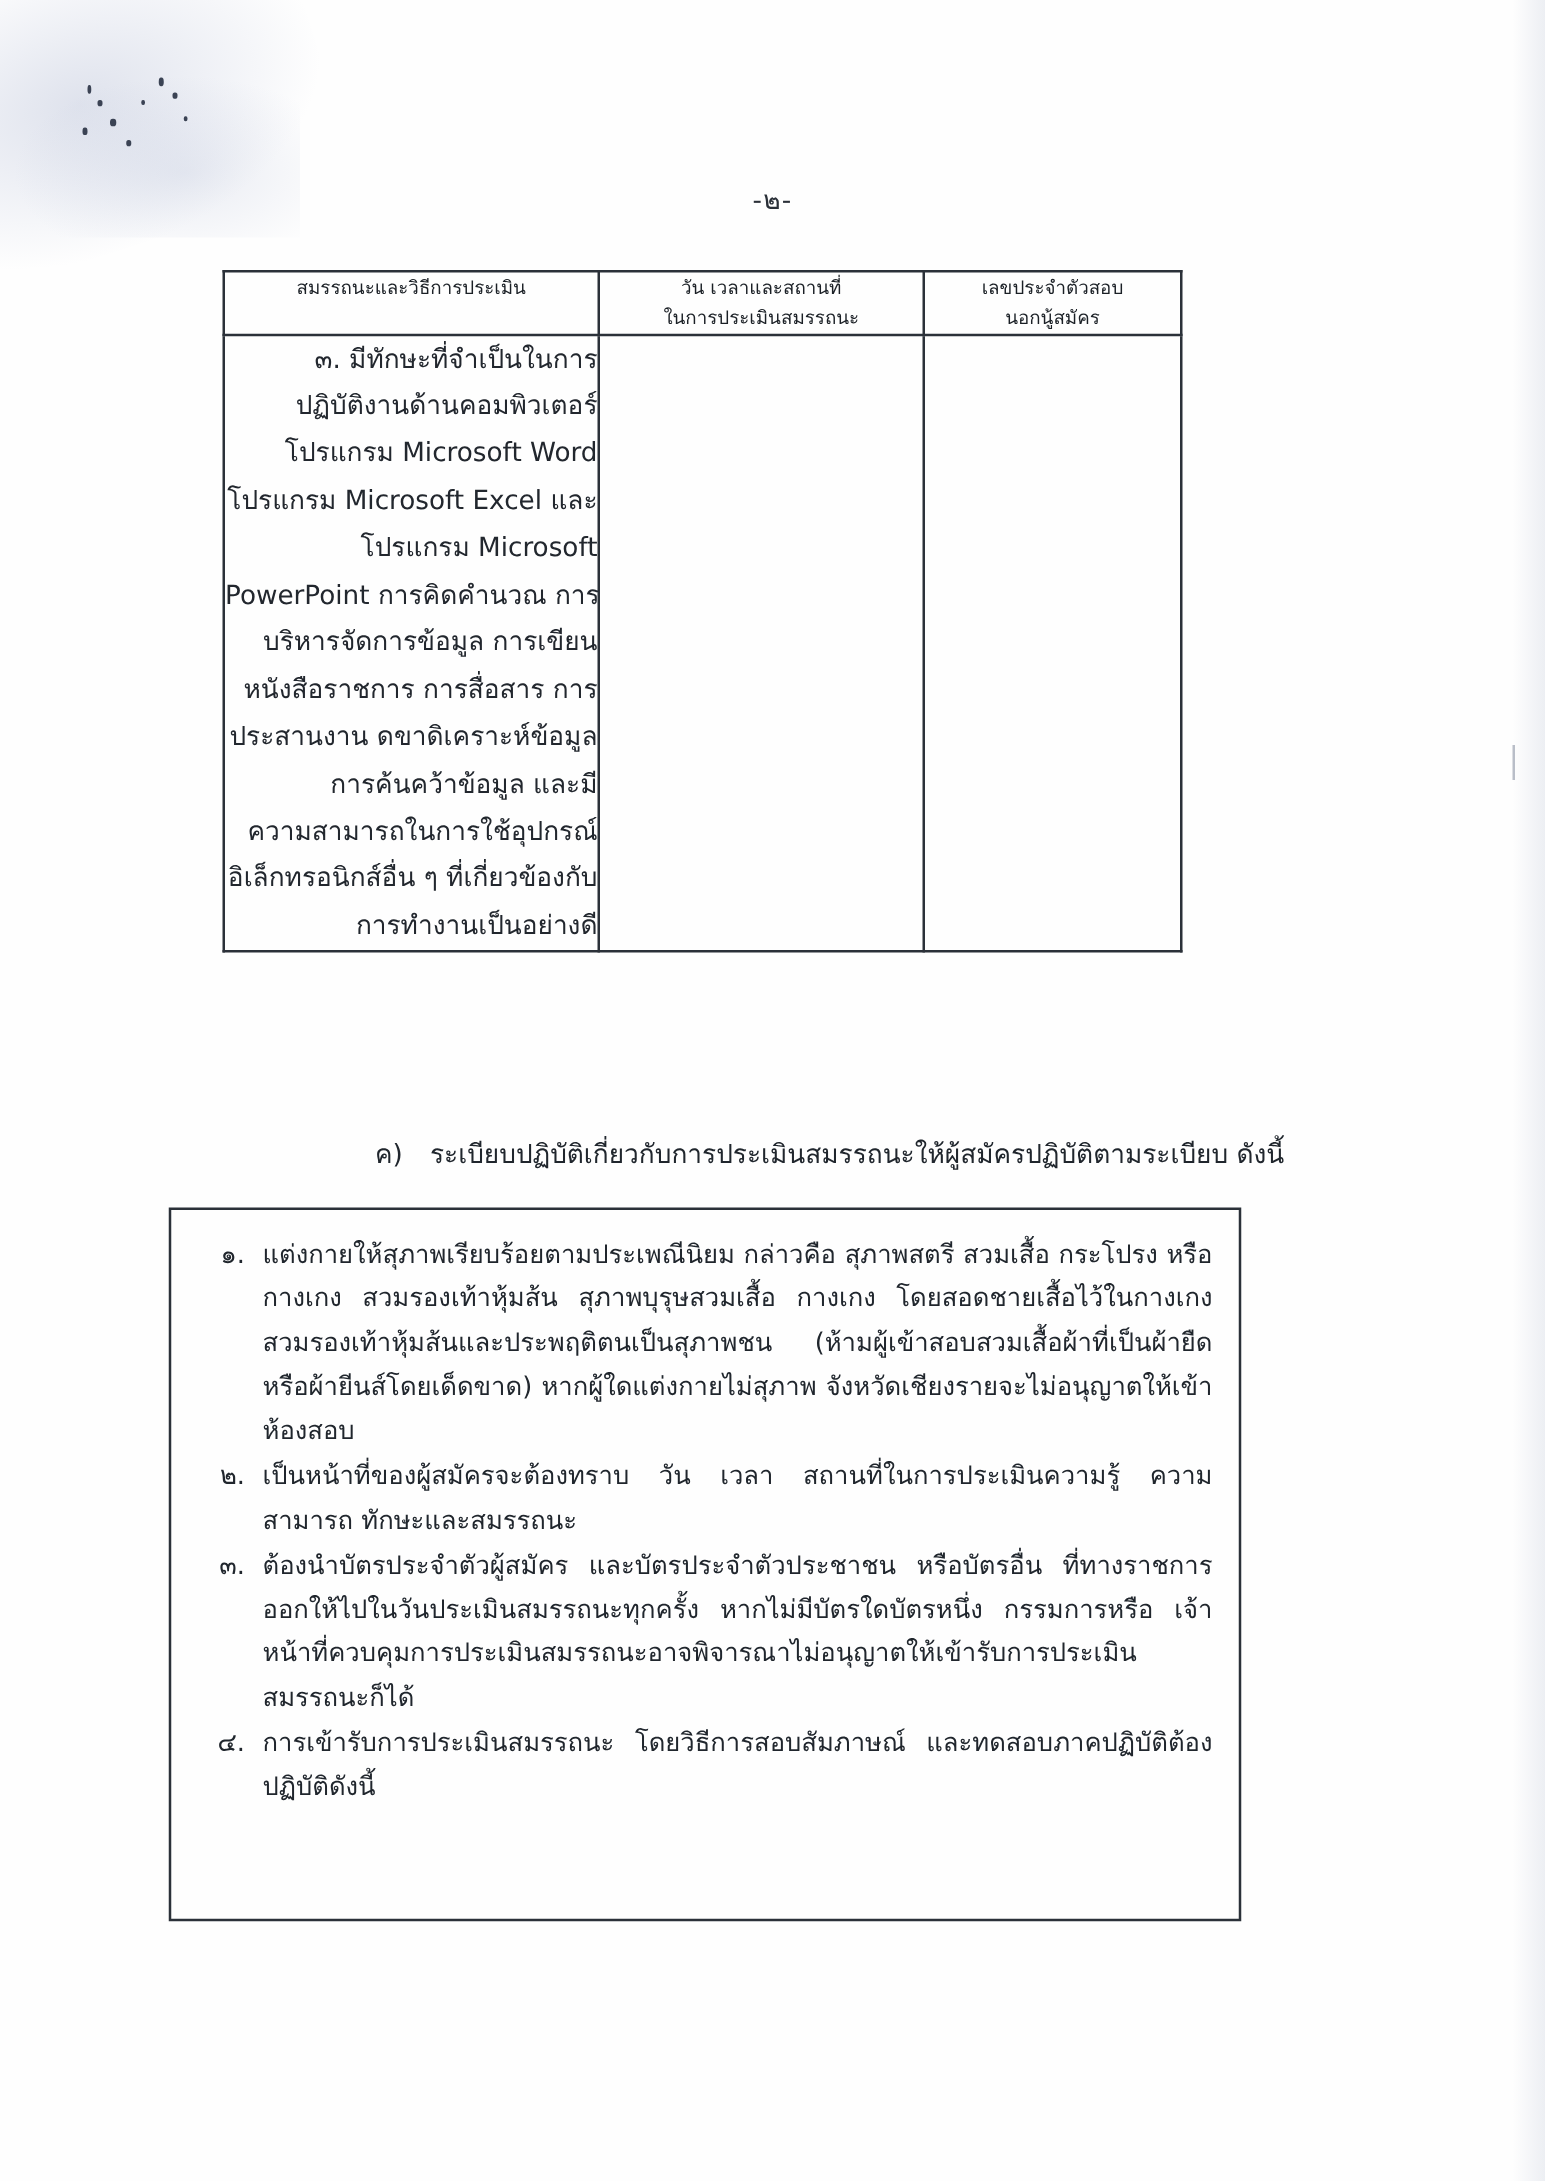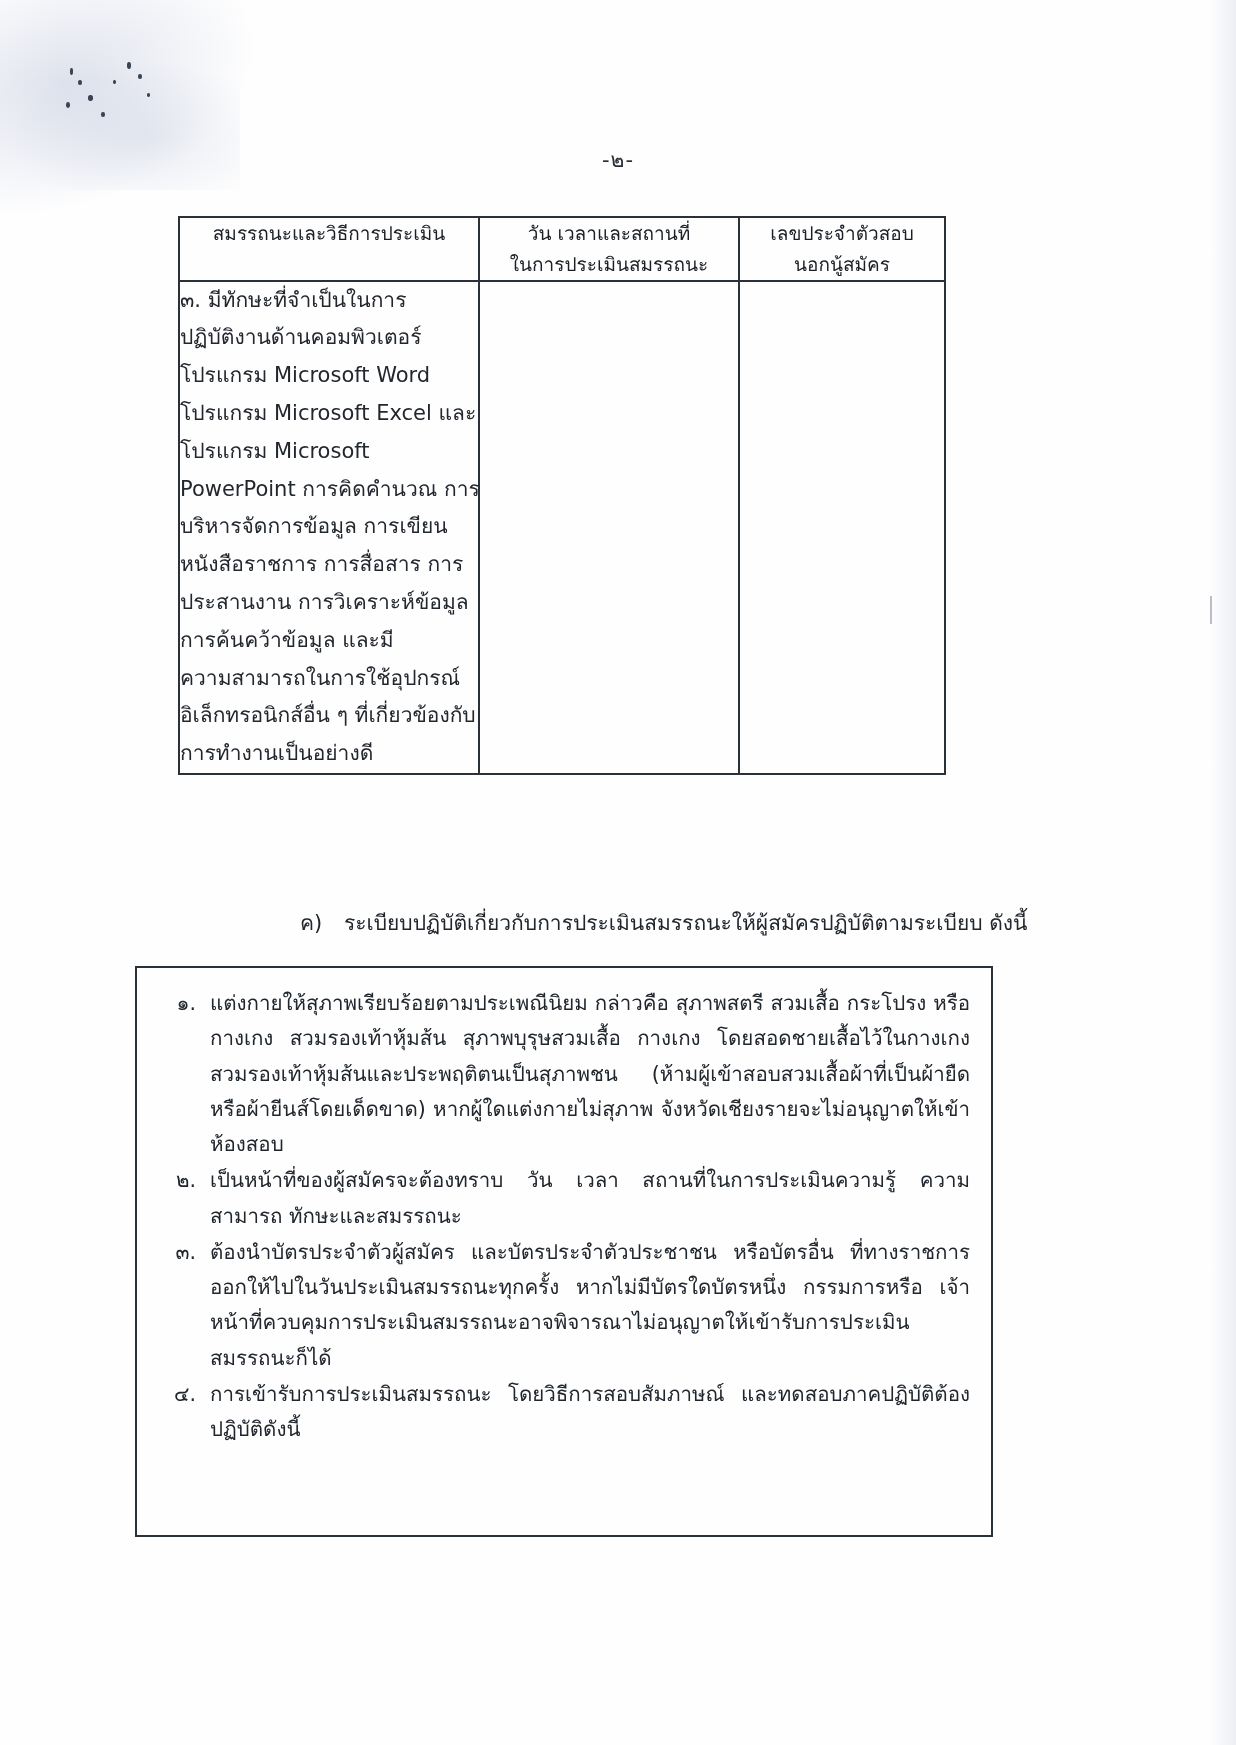--- a/index.html
+++ b/index.html
@@ -97,36 +97,36 @@
   }
   .assess-table th {
     font-weight: normal;
   }
   .col-a { width: 300px; }
   .col-b { width: 260px; }
   .col-c { width: 206px; }
 
   .hdr-cell {
     text-align: center;
-    font-size: 19px;
+    font-size: 15px;
     line-height: 1.62;
     padding: 14px 8px 16px 8px;
     font-weight: 600;
     color: #1b2026;
   }
   .hdr-cell div { white-space: nowrap; }
 
   .body-cell-a {
     font-size: 21px;
     line-height: 1.80;
     padding: 12px 14px 18px 16px;
     color: #22272e;
     height: 470px;
   }
-  .body-cell-a .ln { white-space: nowrap; }
+  .body-cell-a .ln { white-space: nowrap; text-align: right; }
   .body-cell-blank { height: 470px; }
 
   
   .section-heading {
     position: absolute;
     left: 300px;
     top: 908px;
     font-size: 21px;
     line-height: 1.5;
     color: #20262d;
@@ -226,21 +226,21 @@
       <tr>
         <td class="body-cell-a">
           <div class="ln">๓. มีทักษะที่จำเป็นในการ</div>
           <div class="ln">ปฏิบัติงานด้านคอมพิวเตอร์</div>
           <div class="ln">โปรแกรม Microsoft Word</div>
           <div class="ln">โปรแกรม Microsoft Excel และ</div>
           <div class="ln">โปรแกรม Microsoft</div>
           <div class="ln">PowerPoint การคิดคำนวณ การ</div>
           <div class="ln">บริหารจัดการข้อมูล  การเขียน</div>
           <div class="ln">หนังสือราชการ  การสื่อสาร  การ</div>
-          <div class="ln">ประสานงาน  การวิเคราะห์ข้อมูล</div>
+          <div class="ln">ประสานงาน  ดขาดิเคราะห์ข้อมูล</div>
           <div class="ln">การค้นคว้าข้อมูล  และมี</div>
           <div class="ln">ความสามารถในการใช้อุปกรณ์</div>
           <div class="ln">อิเล็กทรอนิกส์อื่น ๆ ที่เกี่ยวข้องกับ</div>
           <div class="ln">การทำงานเป็นอย่างดี</div>
         </td>
         <td class="body-cell-blank"></td>
         <td class="body-cell-blank"></td>
       </tr>
     </tbody>
   </table>

